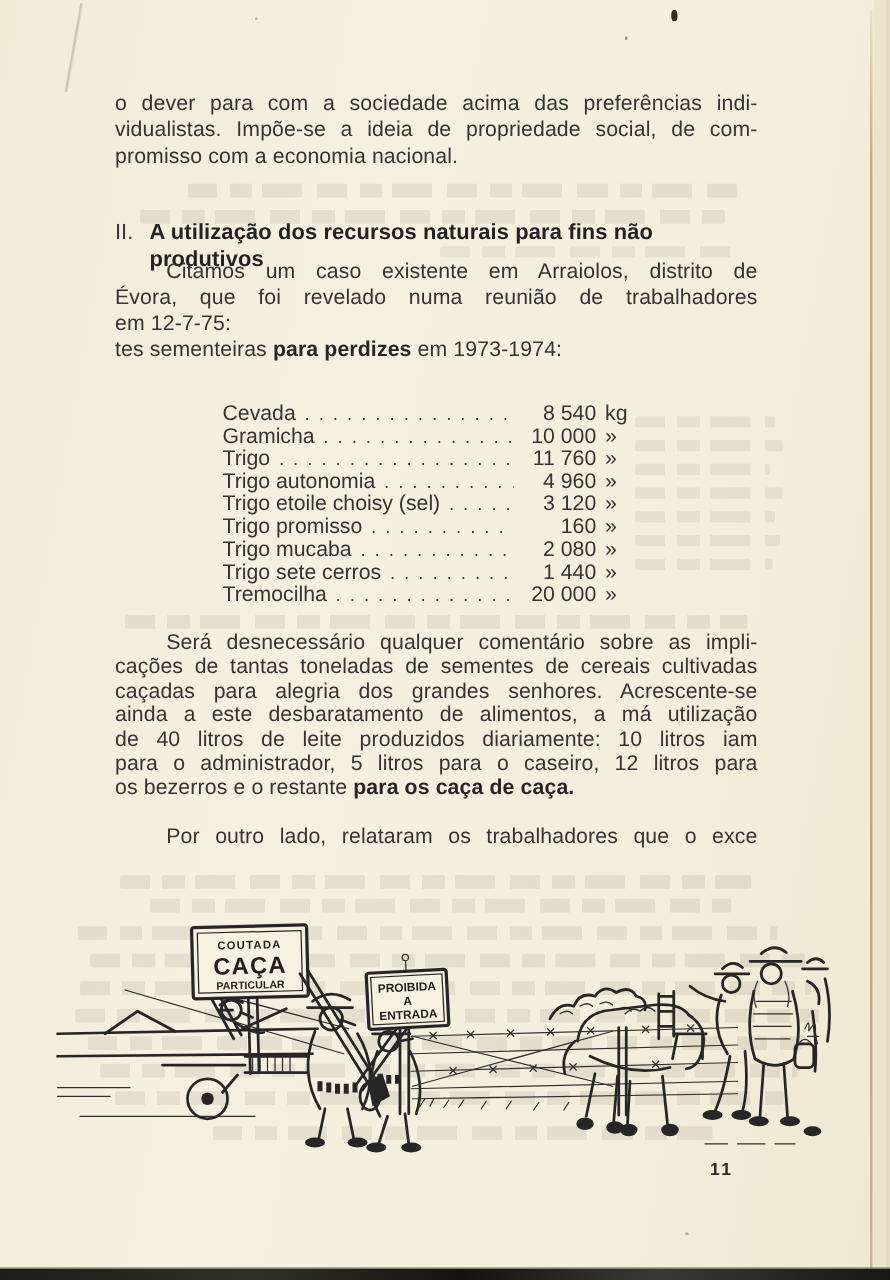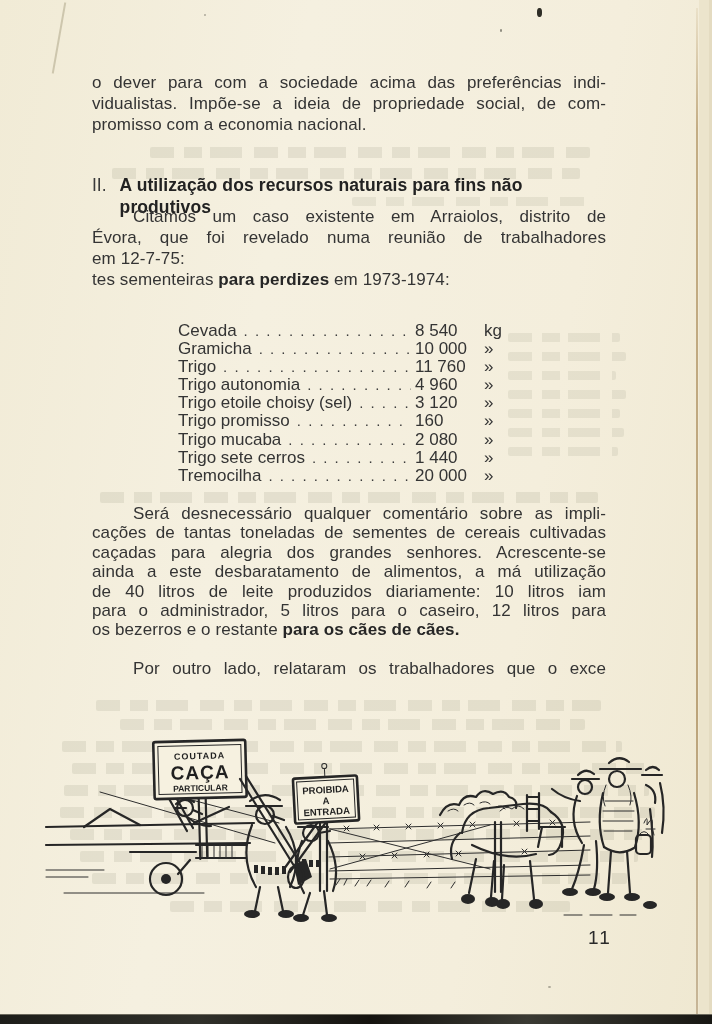--- a/index.html
+++ b/index.html
@@ -19,24 +19,24 @@
   .heading{position:absolute;left:92px;top:174px;width:520px;display:flex;font-size:17.5px;line-height:22px;}
   .heading .numeral{color:#3a3a3a;margin-right:13px;}
   .heading .htitle{font-weight:700;color:#222;letter-spacing:.1px;}
   
   .croptable{position:absolute;left:178px;top:322px;width:336px;}
   .trow{display:flex;align-items:baseline;height:18.1px;line-height:18.1px;font-size:17px;color:#343434;}
   .titem{white-space:nowrap;}
   .tdots{flex:1;overflow:hidden;white-space:nowrap;margin:0 4px 0 7px;}
   .tdots::after{content:". . . . . . . . . . . . . . . . . . . . . . . . . . . . . . . . . . . . .";
     letter-spacing:1.5px;color:#3c3c3c;font-size:15px;}
-  .tval{width:62px;text-align:left;white-space:nowrap;}
+  .tval{width:62px;text-align:right;white-space:nowrap;}
   .tunit{width:30px;padding-left:7px;white-space:nowrap;}
   
-  .pagenum{position:absolute;left:568px;top:927px;font-size:19px;font-weight:400;letter-spacing:2px;color:#2a2a2a;margin-left:20px;}
+  .pagenum{position:absolute;left:568px;top:927px;font-size:14px;font-weight:700;letter-spacing:2px;color:#2a2a2a;}
   
   .ghost{position:absolute;height:11px;opacity:.13;filter:blur(.6px);border-radius:2px;
     background:repeating-linear-gradient(90deg,#75775f 0 24px,transparent 24px 34px,#75775f 34px 52px,transparent 52px 60px,#75775f 60px 92px,transparent 92px 104px);}
   .ghost.s{height:9px;opacity:.11;}
   .edge-strip{position:absolute;left:699px;top:0;width:13px;height:1024px;background:#ece4cc;}
   .edge-strip2{position:absolute;left:709px;top:0;width:3px;height:1024px;background:#e4dbc1;}
   .edge-line{position:absolute;left:696px;top:8px;width:2px;height:1008px;
     background:linear-gradient(180deg,rgba(187,157,105,.15),rgba(176,146,96,.7) 12%,rgba(170,140,92,.75) 70%,rgba(150,120,80,.45));}
   .bottom-shadow{position:absolute;left:0;bottom:0;width:712px;height:9px;
     background:linear-gradient(90deg,#1d1d19 0%,#30302a 28%,#15130f 52%,#3a3a33 74%,#181713 100%);
@@ -156,21 +156,21 @@
       </div>
     </div>
 
   <div class="textblock tight" style="top:504px;">
       <div class="tline ind">Será desnecessário qualquer comentário sobre as impli-</div>
       <div class="tline">cações de tantas toneladas de sementes de cereais cultivadas</div>
       <div class="tline">caçadas para alegria dos grandes senhores. Acrescente-se</div>
       <div class="tline">ainda a este desbaratamento de alimentos, a má utilização</div>
       <div class="tline">de 40 litros de leite produzidos diariamente: 10 litros iam</div>
       <div class="tline">para o administrador, 5 litros para o caseiro, 12 litros para</div>
-      <div class="tline flush">os bezerros e o restante <b>para os cães de cães.</b></div>
+      <div class="tline flush">os bezerros e o restante <b>para os caça de caça.</b></div>
     </div>
 
   <div class="textblock tight" style="top:659px;">
       <div class="tline ind">Por outro lado, relataram os trabalhadores que o exce</div>
     </div>
 
   <div class="cartoon">
     <svg width="624" height="222" viewBox="0 0 624 222" xmlns="http://www.w3.org/2000/svg">
 
       <g>

